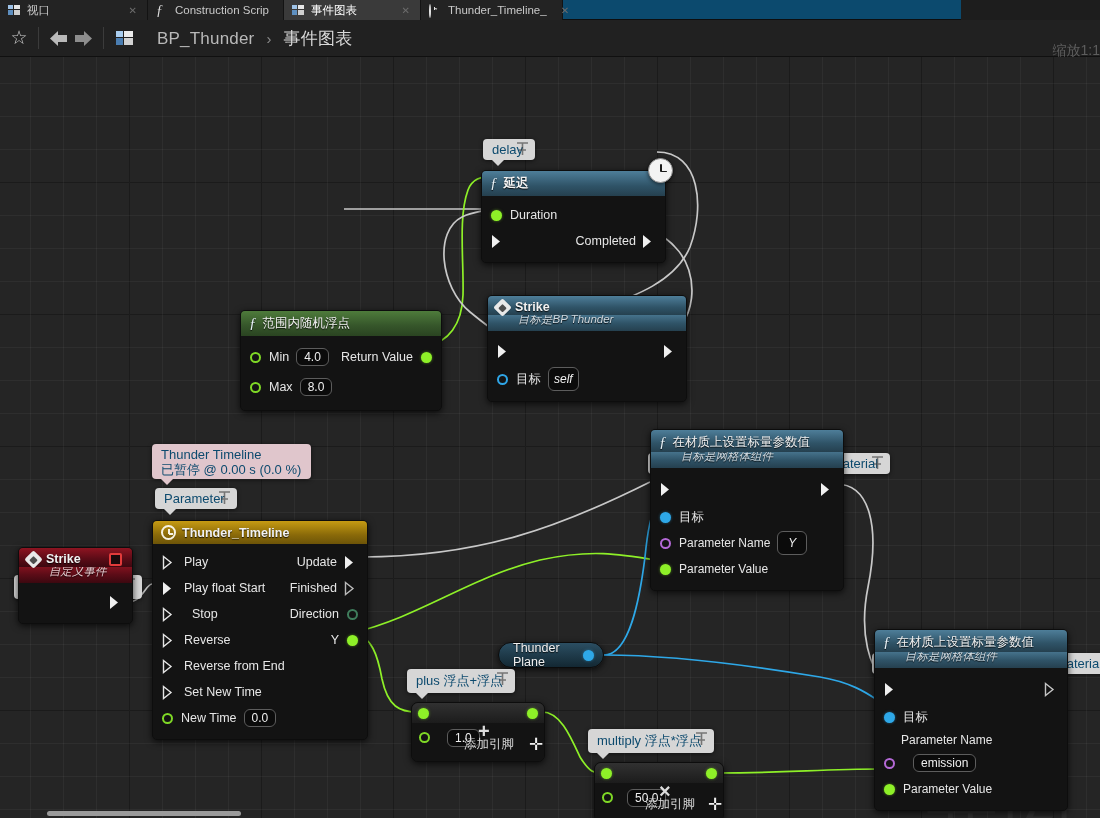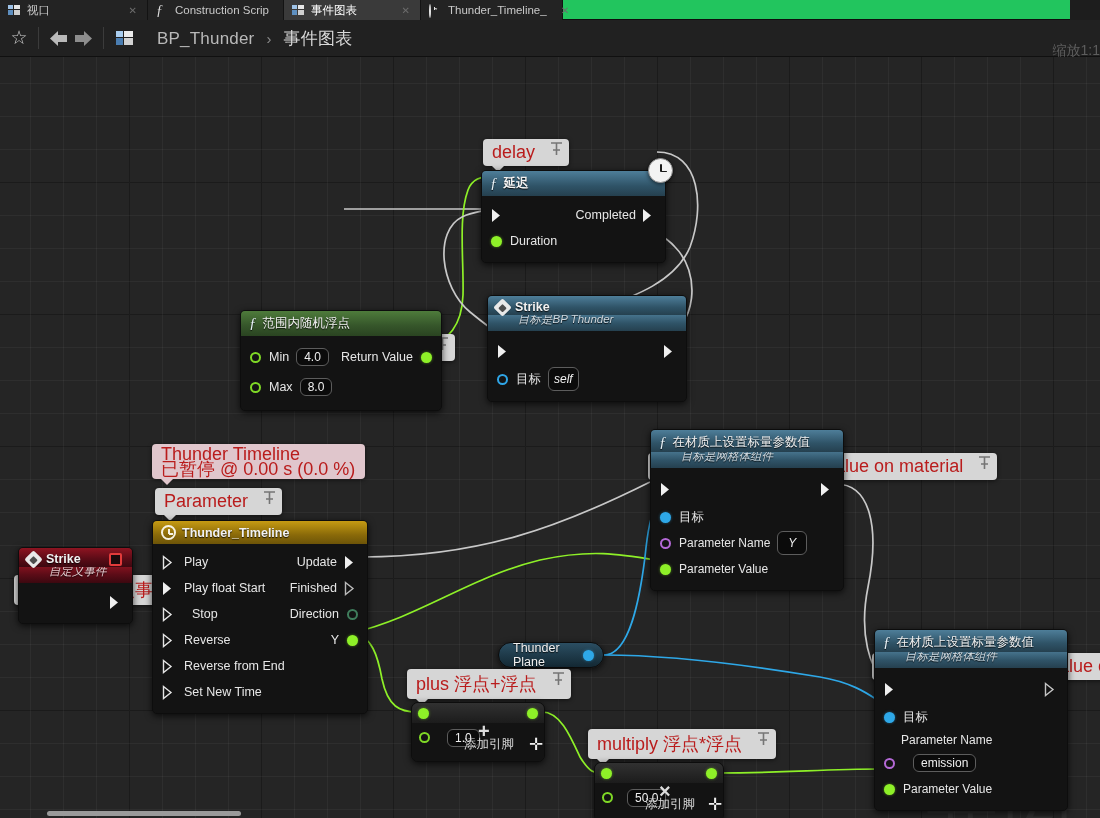--- a/index.html
+++ b/index.html
@@ -6,22 +6,22 @@
   html, body {
     width: 1100px; height: 818px;
     background: #1d1d1d;
     font-family: "Liberation Sans", "DejaVu Sans", sans-serif;
     overflow: hidden;
   }
   #root { position: relative; width: 1100px; height: 818px; }
 
   
   .tabbar {
-    position: absolute; left: 0; top: 0; width: 1070px; height: 20px;
-    background: #22c55e; display: flex; align-items: stretch;
+    position: absolute; left: 0; top: 0; width: 961px; height: 20px;
+    background: #0c4a6e; display: flex; align-items: stretch;
     border-bottom: 1px solid #0e0e0e;
   }
   .tab {
     display: flex; align-items: center; gap: 6px;
     padding: 0 10px 0 8px; height: 20px;
     font-size: 11.5px; color: #c9c9c9; position: relative;
     background: #232323;
     border-right: 1px solid #131313;
     min-width: 0;
   }
@@ -149,21 +149,21 @@
   .valbox {
     background: #0b0b0b; border: 1px solid #5d5d5d; border-radius: 6px;
     font-size: 12px; color: #efefef; padding: 1px 7px; margin-left: 7px;
     min-width: 30px; text-align: center;
   }
   .valbox.tight { padding: 4px 5px; font-style: italic; }
 
   
   .bubble {
     position: absolute; background: #d6d6d6; border-radius: 4px;
-    padding: 3px 34px 3px 9px; font-size: 18px; color: #b91c1c;
+    padding: 3px 12px 3px 9px; font-size: 13px; color: #0c4a6e;
     white-space: nowrap; box-shadow: 0 1px 4px rgba(0,0,0,.55);
   }
   .bubble::after {
     content: ""; position: absolute; left: 9px; bottom: -6px;
     border-left: 6px solid transparent; border-right: 6px solid transparent;
     border-top: 6px solid #d6d6d6;
   }
   .bubble .pinico {
     position: absolute; right: 5px; top: 2px; width: 15px; height: 16px;
     opacity: .62;
@@ -339,32 +339,32 @@
         <path d="M2 2 L13 2 M7.5 2 L7.5 9 M4 9 L11 9 M7.5 9 L7.5 14" stroke="#3a3a3a" stroke-width="1.6" fill="none"></path>
       </svg>
     </div>
     <div class="node" style="left:481px; top:113px; width:185px;">
       <div class="nhead head-blue">
         <span class="fxmark">ƒ</span>
         <span class="ntitle">延迟</span>
       </div>
       <div class="nbody">
         <div class="row">
+          <span class="dot g-fill"></span>
+          <span class="lbl" style="margin-left:8px">Duration</span>
+        </div>
+        <div class="row">
           <svg class="exec" viewBox="0 0 14 15">
             <path d="M1 1 L9 7.5 L1 14 Z" fill="#f0f0f0"></path>
           </svg>
           <span class="spacer"></span>
           <span class="lbl">Completed</span>
           <svg class="exec" style="margin-left:6px" viewBox="0 0 14 15">
             <path d="M1 1 L9 7.5 L1 14 Z" fill="#f0f0f0"></path>
           </svg>
-        </div>
-        <div class="row">
-          <span class="dot g-fill"></span>
-          <span class="lbl" style="margin-left:8px">Duration</span>
         </div>
       </div>
     </div>
     <div class="clockbadge" style="left:648px; top:101px;"></div>
 
     <div class="bubble" style="left:242px; top:277px;">
       <span>random float in range</span>
       <svg class="pinico" viewBox="0 0 15 16">
         <path d="M2 2 L13 2 M7.5 2 L7.5 9 M4 9 L11 9 M7.5 9 L7.5 14" stroke="#3a3a3a" stroke-width="1.6" fill="none"></path>
       </svg>
@@ -506,20 +506,25 @@
           <span class="lbl" style="margin-left:8px">Reverse from End</span>
         </div>
 
         <div class="row">
           <svg class="exec" viewBox="0 0 14 15">
             <path d="M1.5 1.5 L9 7.5 L1.5 13.5 Z" fill="none" stroke="#e4e4e4" stroke-width="1.4"></path>
           </svg>
           <span class="lbl" style="margin-left:8px">Set New Time</span>
         </div>
 
+        <div class="row">
+          <span class="dot g-ring"></span>
+          <span class="lbl" style="margin-left:8px">New Time</span>
+          <span class="valbox">0.0</span>
+        </div>
       </div>
     </div>
 
     <div class="bubble" style="left:648px; top:396px;">
       <span>set scalar parameter value on material</span>
       <svg class="pinico" viewBox="0 0 15 16">
         <path d="M2 2 L13 2 M7.5 2 L7.5 9 M4 9 L11 9 M7.5 9 L7.5 14" stroke="#3a3a3a" stroke-width="1.6" fill="none"></path>
       </svg>
     </div>
     <div class="node" style="left:650px; top:372px; width:194px;">

